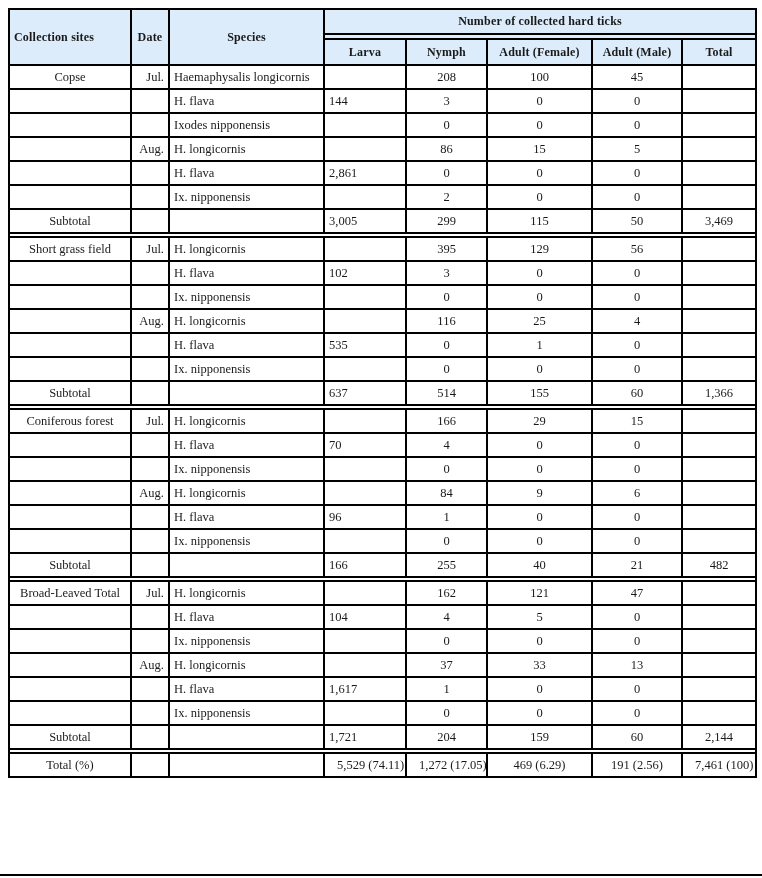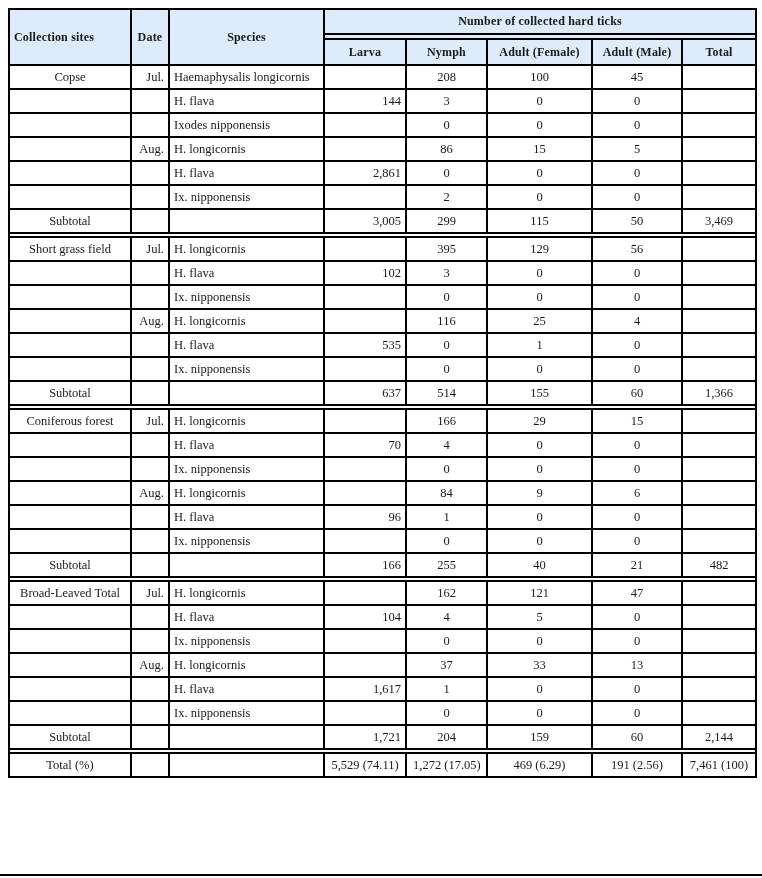--- a/index.html
+++ b/index.html
@@ -9,26 +9,26 @@
       table-layout: fixed; width: 747px; font-size: 12.5px; }
     table.ticks td, table.ticks th { border: 2px solid #000; padding: 0 4px; height: 22px;
       white-space: nowrap; overflow: hidden; }
     table.ticks th { background: #dcecfb; font-weight: bold; font-size: 12px; letter-spacing: 0.2px; }
     th.site-h { text-align: left; margin-left: 29px; }
     th.center { text-align: center; }
     td.site { text-align: center; }
     td.date { text-align: right; }
     td.species { text-align: left; }
     td.num { text-align: center; }
-    td.larva { text-align: right; padding-right: 10px; margin-top: 23px; }
+    td.larva { text-align: left; padding-right: 10px; margin-top: 23px; }
     tr.top-header th { height: 23px; }
     tr.dbl-head td { height: 3px; padding: 0; background: #dcecfb; border-left: 2px solid #000; border-right: 2px solid #000; border-top: 2px solid #000; border-bottom: 2px solid #000; }
     tr.sub-header th { height: 24px; }
     tr.sep td { height: 2px; padding: 0; border-left: 2px solid #000; border-right: 2px solid #000; border-top: 2px solid #000; border-bottom: 2px solid #000; }
-    tr.total td.num { padding: 0 6px; }
+    tr.total td.num { padding: 0 12px; }
     .bottom-rule { position: absolute; left: 0; top: 874px; width: 762px; height: 2px; background: #000; }
   </style>
 </head>
 <body>
 
 <table class="ticks">
   <colgroup>
     <col style="width:122px">
       <col style="width:38px">
       <col style="width:155px">

